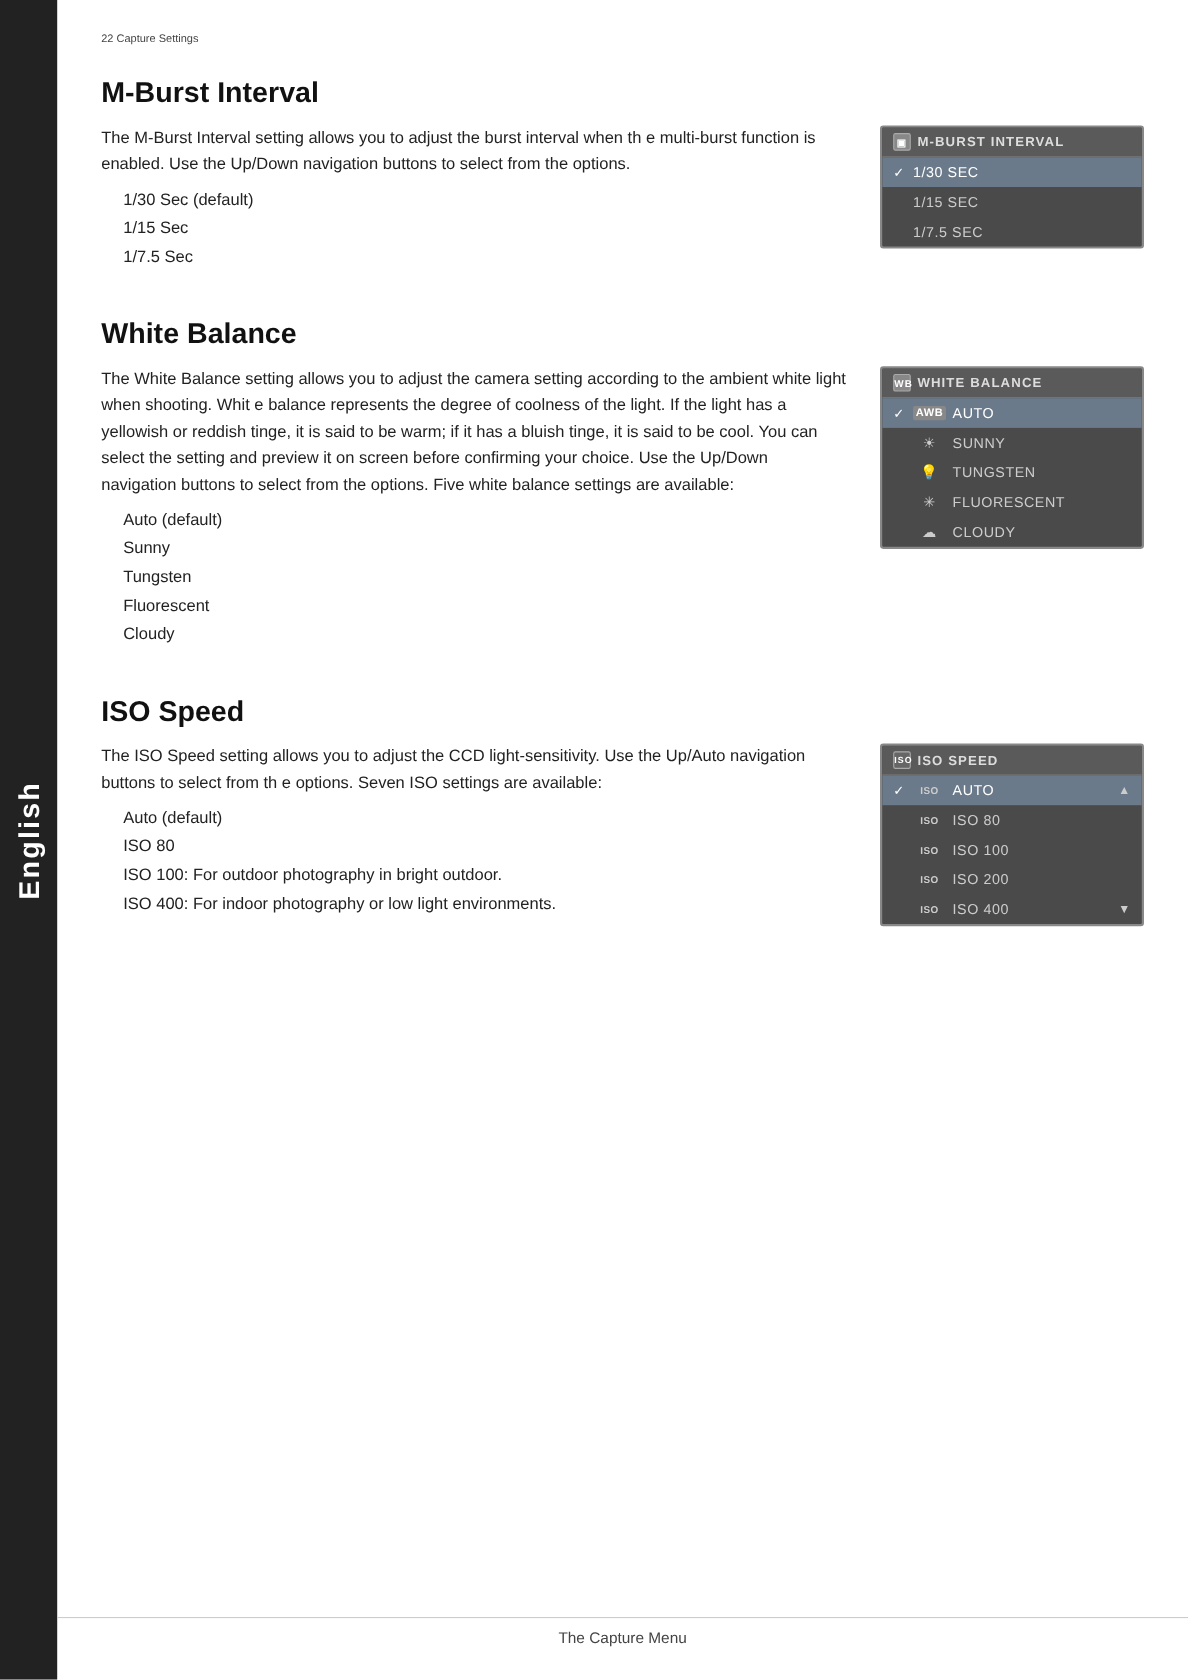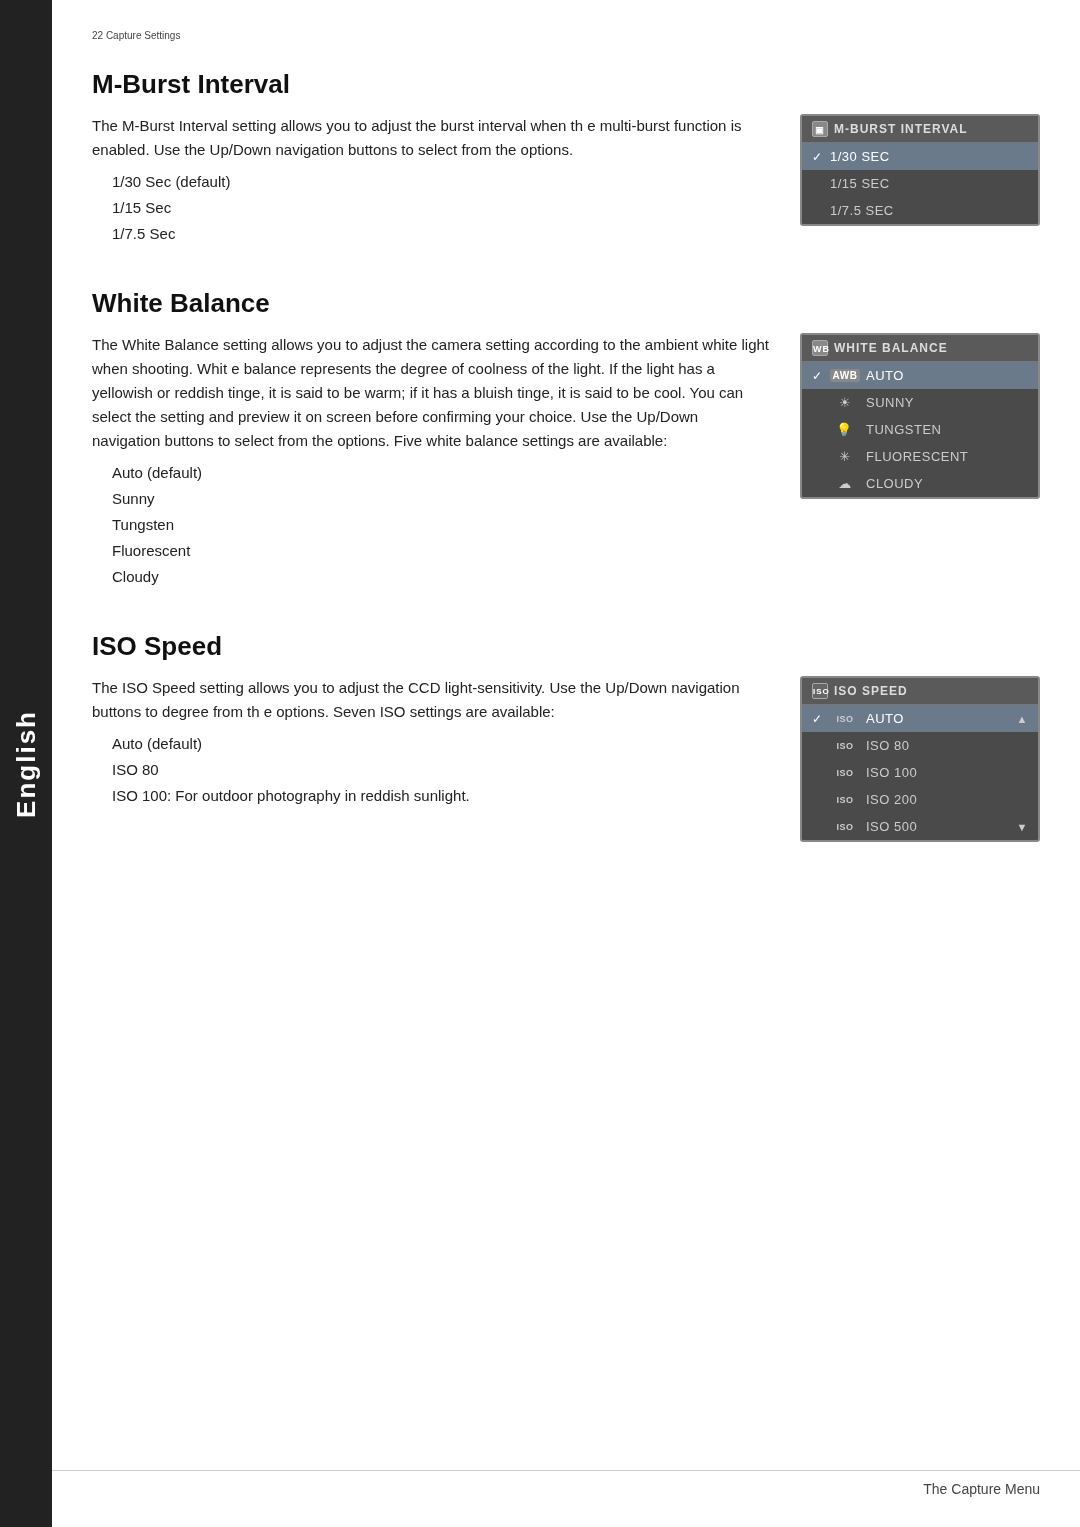--- a/index.html
+++ b/index.html
@@ -138,21 +138,21 @@
     }
 
     
     .footer {
       position: absolute;
       bottom: 30px;
       left: 52px;
       right: 0;
       padding: 0 40px;
       display: flex;
-      justify-content: flex-end;
+      justify-content: center;
       font-size: 14px;
       color: #444;
       border-top: 1px solid #ccc;
       padding-top: 10px;
     }
 
     
     .menu-box.iso .menu-title-icon {
       background: #666;
       font-size: 8px;
@@ -255,25 +255,26 @@
           </div>
         </div>
       </div>
     </div>
   </div>
 
   <div>
     <h2 class="section-heading">ISO Speed</h2>
     <div class="section-row">
       <div class="section-text">
-        <p>The ISO Speed    setting allows you to adjust the CCD light-sensitivity. Use the Up/Down    navigation buttons to degree from th e options. Seven ISO settings are available:</p>
+        <p>The ISO Speed    setting allows you to adjust the CCD light-sensitivity. Use the Up/Auto    navigation buttons to select from th e options. Seven ISO settings are available:</p>
         <div class="indent-list">
           <p>Auto (default)</p>
           <p>ISO 80</p>
-          <p>ISO 100: For outdoor photography in reddish sunlight.</p>
+          <p>ISO 100: For outdoor photography in bright outdoor.</p>
+          <p>ISO 400: For indoor photography or low light environments.</p>
         </div>
       </div>
       <div class="section-menu">
         <div class="menu-box iso">
           <div class="menu-title-bar">
             <span class="menu-title-icon" style="font-size:8px;">ISO</span>
             <span>ISO SPEED</span>
           </div>
 
           <div class="menu-item selected" style="position:relative;">
@@ -297,21 +298,21 @@
 
           <div class="menu-item">
             <span class="check"></span>
             <span class="item-icon" style="font-size:9px;font-weight:bold;">ISO</span>
             <span>ISO 200</span>
           </div>
 
           <div class="menu-item">
             <span class="check"></span>
             <span class="item-icon" style="font-size:9px;font-weight:bold;">ISO</span>
-            <span>ISO 500</span>
+            <span>ISO 400</span>
             <span style="margin-left:auto;font-size:11px;color:#ccc;">▼</span>
           </div>
         </div>
       </div>
     </div>
   </div>
 
 </div>
 
 <div class="footer">

